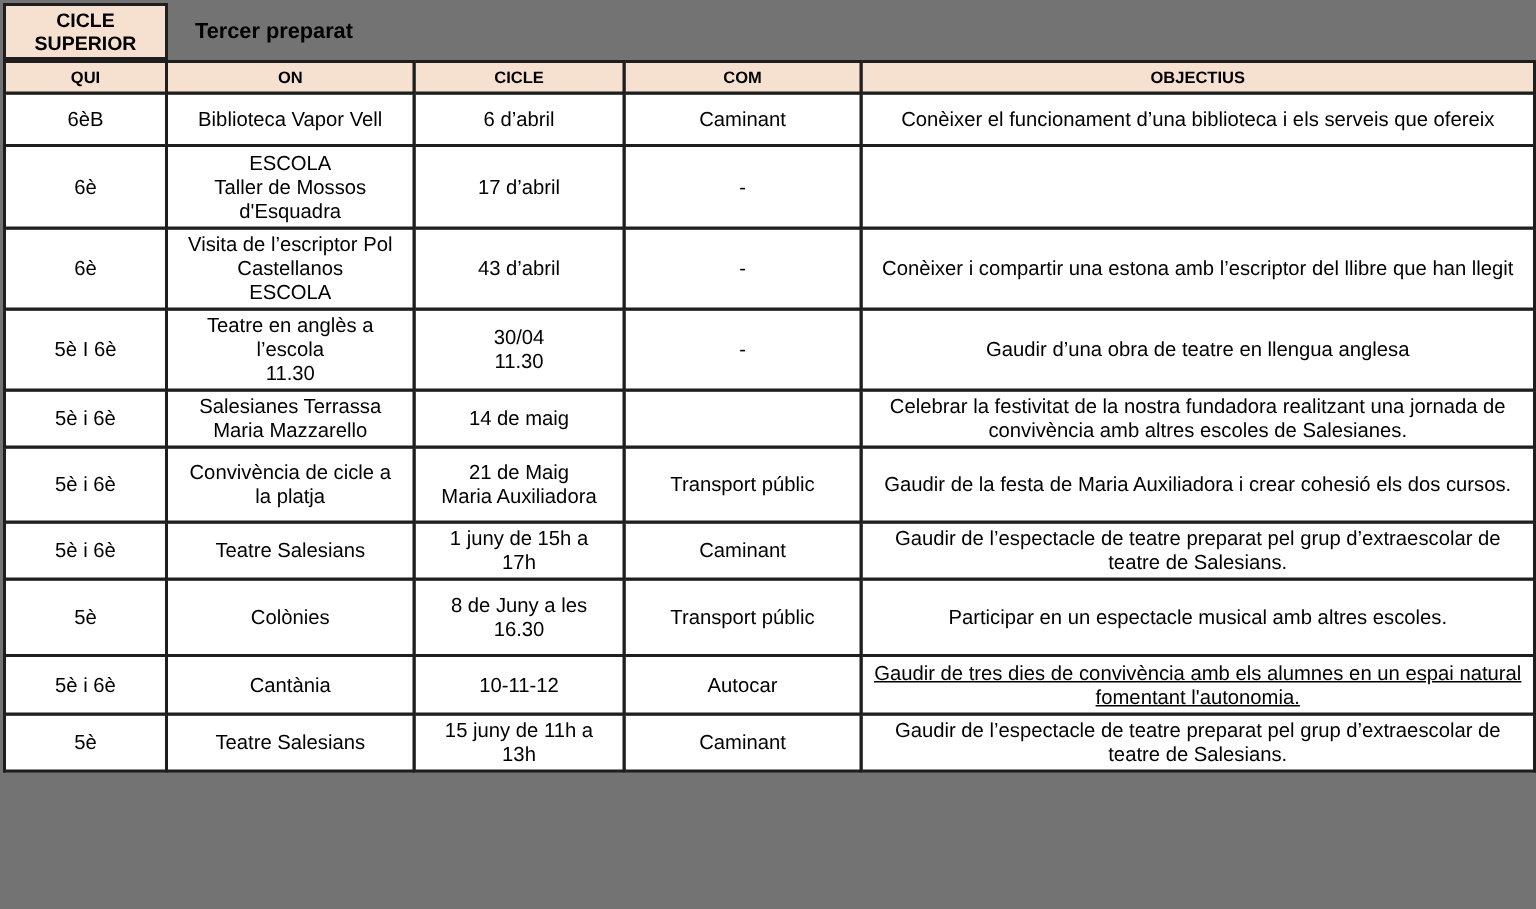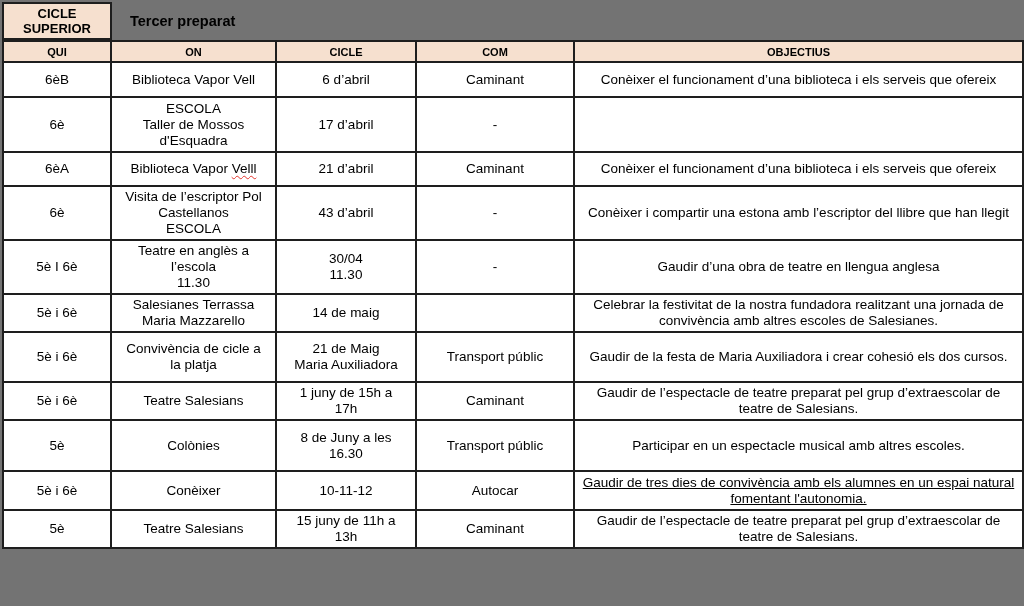--- a/index.html
+++ b/index.html
@@ -90,27 +90,20 @@
           <td>Caminant</td>
           <td class="vt">Conèixer el funcionament d’una biblioteca i els serveis que ofereix</td>
         </tr>
         <tr style="height: 55px;">
           <td>6è</td>
           <td>ESCOLA<br>Taller de Mossos<br>d'Esquadra</td>
           <td>17 d’abril</td>
           <td>-</td>
           <td></td>
         </tr>
-        <tr style="height: 34px;">
-          <td>6èA</td>
-          <td>Biblioteca Vapor <span class="misspell">Velll</span></td>
-          <td>21 d’abril</td>
-          <td>Caminant</td>
-          <td class="vt">Conèixer el funcionament d’una biblioteca i els serveis que ofereix</td>
-        </tr>
         <tr style="height: 51px;">
           <td>6è</td>
           <td>Visita de l’escriptor Pol<br>Castellanos<br>ESCOLA</td>
           <td>43 d’abril</td>
           <td>-</td>
           <td>Conèixer i compartir una estona amb l’escriptor del llibre que han llegit</td>
         </tr>
         <tr style="height: 50px;">
           <td class="vt">5è I 6è</td>
           <td>Teatre en anglès a<br>l’escola<br>11.30</td>
@@ -141,21 +134,21 @@
         </tr>
         <tr style="height: 51px;">
           <td class="vt">5è</td>
           <td class="vt">Colònies</td>
           <td class="vt">8 de Juny a les<br>16.30</td>
           <td class="vt">Transport públic</td>
           <td class="vt">Participar en un espectacle musical amb altres escoles.</td>
         </tr>
         <tr style="height: 39px;">
           <td class="vt">5è i 6è</td>
-          <td class="vt">Conèixer</td>
+          <td class="vt">Cantània</td>
           <td class="vt">10-11-12</td>
           <td class="vt">Autocar</td>
           <td class="vt larger">Gaudir de tres dies de convivència amb els alumnes en un espai natural fomentant l'autonomia.</td>
         </tr>
         <tr style="height: 37px;">
           <td class="vt">5è</td>
           <td class="vt">Teatre Salesians</td>
           <td class="vt">15 juny de 11h a<br>13h</td>
           <td class="vt">Caminant</td>
           <td class="vt">Gaudir de l’espectacle de teatre preparat pel grup d’extraescolar de teatre de Salesians.</td>

